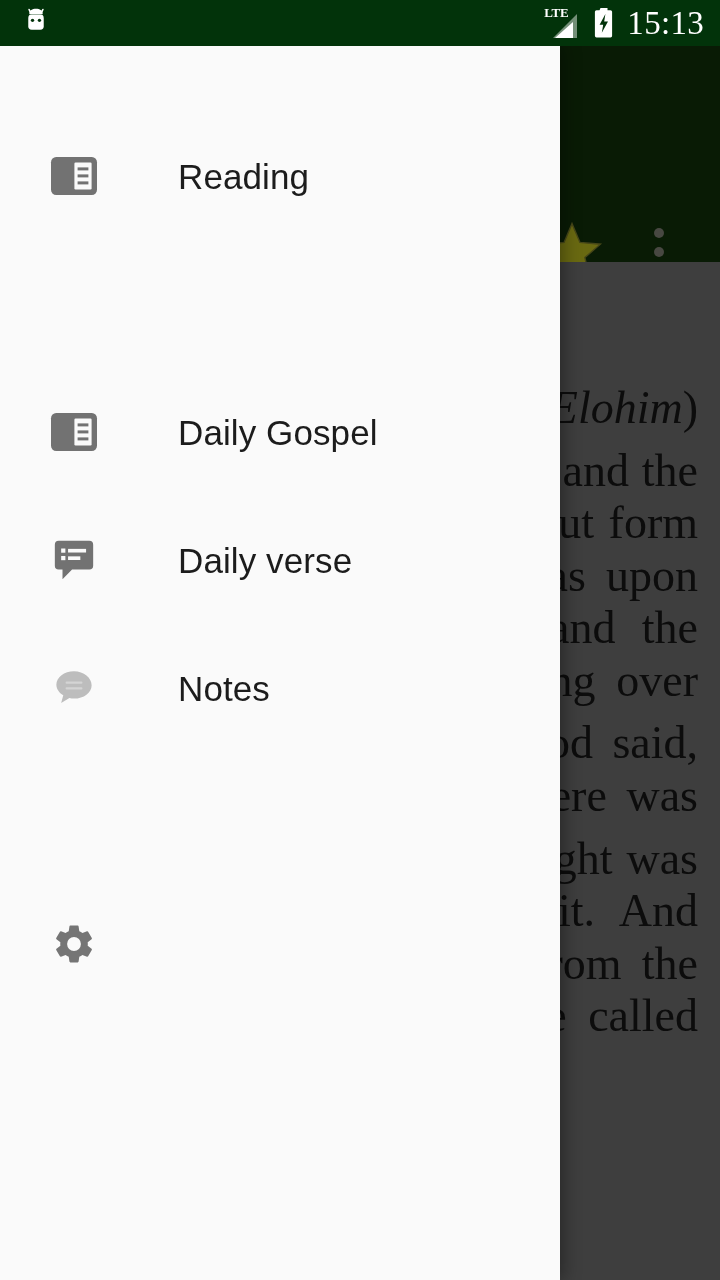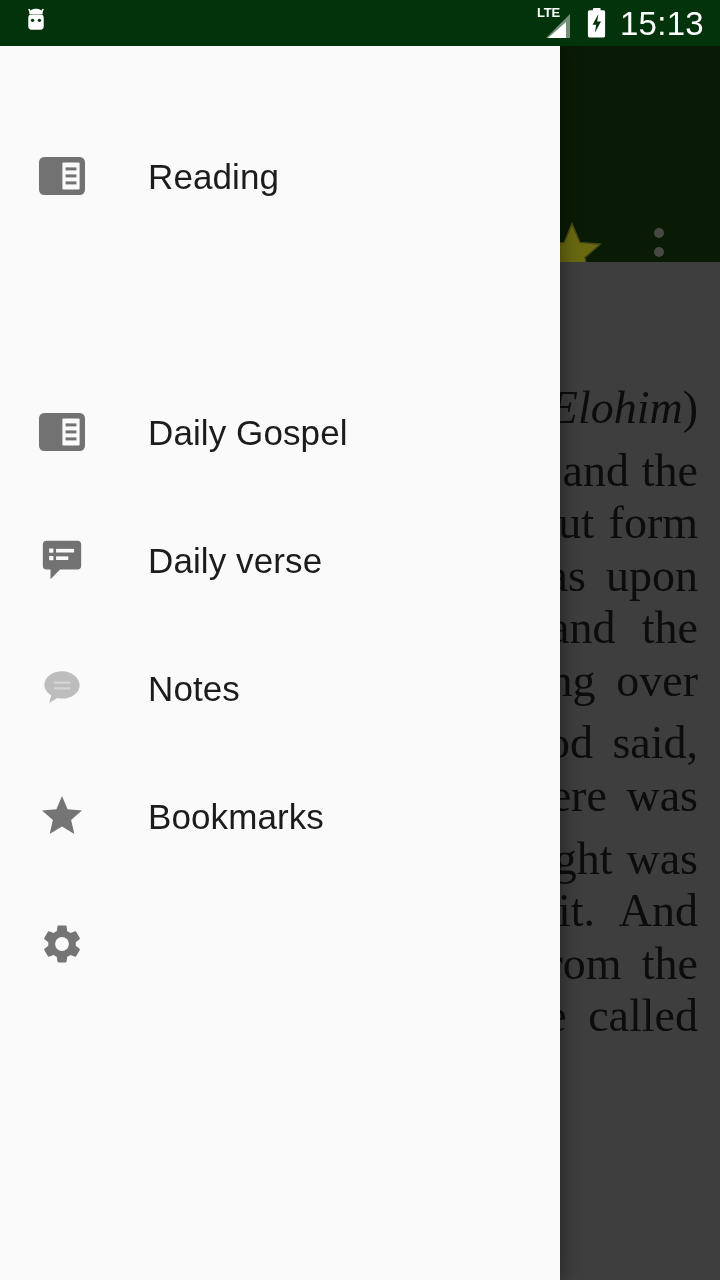--- a/index.html
+++ b/index.html
@@ -118,20 +118,21 @@
     display: flex;
     align-items: center;
     padding-left: 20px;
   }
   #status-right {
     margin-left: auto;
     display: flex;
     align-items: center;
     padding-right: 16px;
     gap: 11px;
+    font-family: Liberation Serif, serif;
   }
   #clock {
     color: #ffffff;
     font-size: 33px;
     font-weight: normal;
     letter-spacing: 0.3px;
     line-height: 1;
   }
   .sig-wrap { position: relative; width: 34px; height: 30px; }
   .lte-label {
@@ -151,26 +152,27 @@
     left: 0;
     top: 46px;
     width: 560px;
     height: 1234px;
     background: #fafafa;
     z-index: 30;
     box-shadow: 4px 0 16px rgba(0,0,0,0.35);
   }
   .drawer-item {
     position: absolute;
-    left: 4px;
+    left: 16px;
     width: 560px;
     height: 128px;
     display: flex;
     align-items: center;
     box-sizing: border-box;
+    gap: 18px;
   }
   .item-icon {
     width: 56px;
     margin-left: 30px;
     display: flex;
     align-items: center;
     justify-content: center;
   }
   .item-label {
     margin-left: 58px;
@@ -293,28 +295,20 @@
       <span class="item-icon">
         <svg width="46" height="46" viewBox="0 0 24 24" aria-hidden="true">
           <path d="M12 3.2c-5.1 0-9.2 3.1-9.2 7 0 2.3 1.4 4.3 3.6 5.6l-1.1 4 4.3-2.6c.8.2 1.6.3 2.4.3 5.1 0 9.2-3.1 9.2-7s-4.1-7.3-9.2-7.3z" fill="#bdbdbd"></path>
           <rect x="7.6" y="8.6" width="8.8" height="1.15" rx="0.5" fill="#d4d4d4"></rect>
           <rect x="7.6" y="11.6" width="8.8" height="1.15" rx="0.5" fill="#d4d4d4"></rect>
         </svg>
       </span>
       <span class="item-label dim">Notes</span>
     </div>
 
-    <div class="drawer-item" style="top:706px">
-      <span class="item-icon">
-        <svg width="48" height="48" viewBox="0 0 24 24" aria-hidden="true">
-          <path d="M12 17.27L18.18 21l-1.64-7.03L22 9.24l-7.19-.61L12 2 9.19 8.63 2 9.24l5.46 4.73L5.82 21z" fill="#757575"></path>
-        </svg>
-      </span>
-      <span class="item-label">Bookmarks</span>
-    </div>
 
     <div class="drawer-item" style="top:834px">
       <span class="item-icon">
         <svg width="46" height="46" viewBox="0 0 24 24" aria-hidden="true">
           <path d="M19.14 12.94a7.4 7.4 0 0 0 .06-.94 7.4 7.4 0 0 0-.06-.94l2.03-1.58a.49.49 0 0 0 .12-.61l-1.92-3.32a.49.49 0 0 0-.59-.22l-2.39.96a7 7 0 0 0-1.62-.94l-.36-2.54a.48.48 0 0 0-.48-.41h-3.84a.48.48 0 0 0-.48.41l-.36 2.54c-.59.24-1.13.56-1.62.94l-2.39-.96a.49.49 0 0 0-.59.22L2.73 8.87a.49.49 0 0 0 .12.61l2.03 1.58a7.4 7.4 0 0 0 0 1.88l-2.03 1.58a.49.49 0 0 0-.12.61l1.92 3.32c.12.22.38.3.59.22l2.39-.96c.5.38 1.03.7 1.62.94l.36 2.54c.04.24.24.41.48.41h3.84c.24 0 .44-.17.48-.41l.36-2.54c.59-.24 1.12-.56 1.62-.94l2.39.96c.22.08.47 0 .59-.22l1.92-3.32a.49.49 0 0 0-.12-.61l-2.03-1.58zM12 15.6A3.6 3.6 0 1 1 12 8.4a3.6 3.6 0 0 1 0 7.2z" fill="#757575"></path>
         </svg>
       </span>
     </div>
 
   </div>

